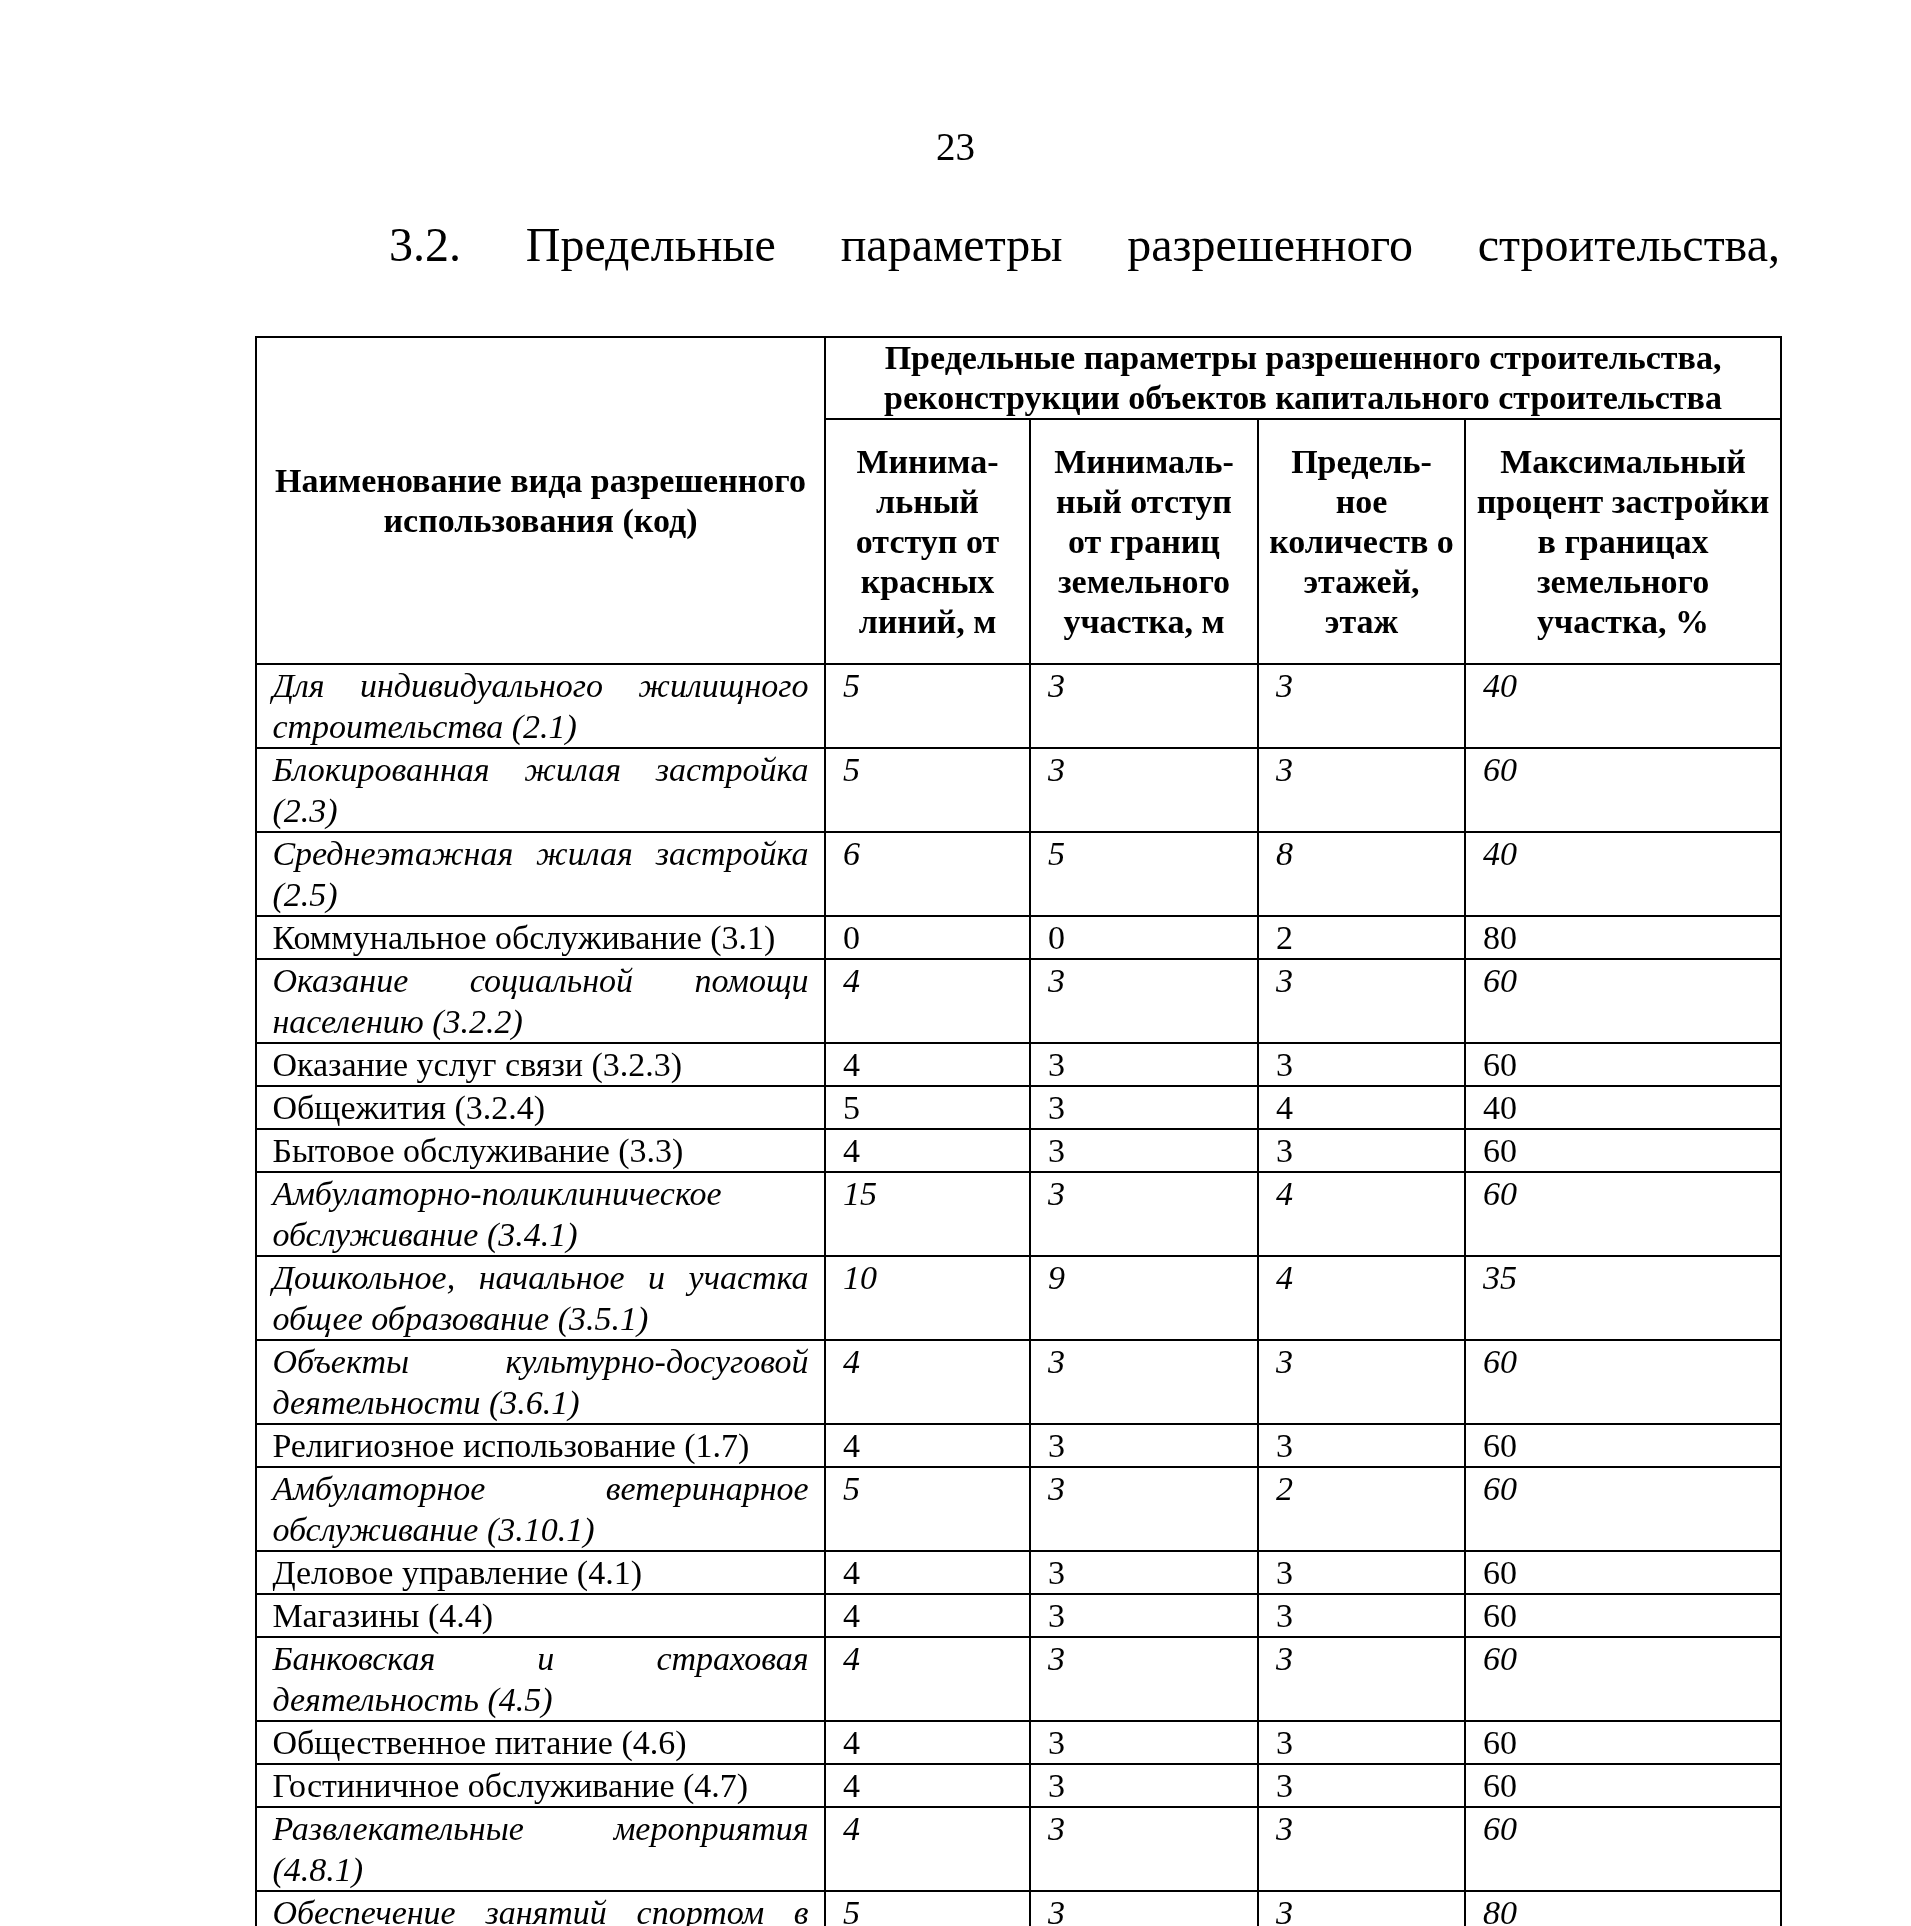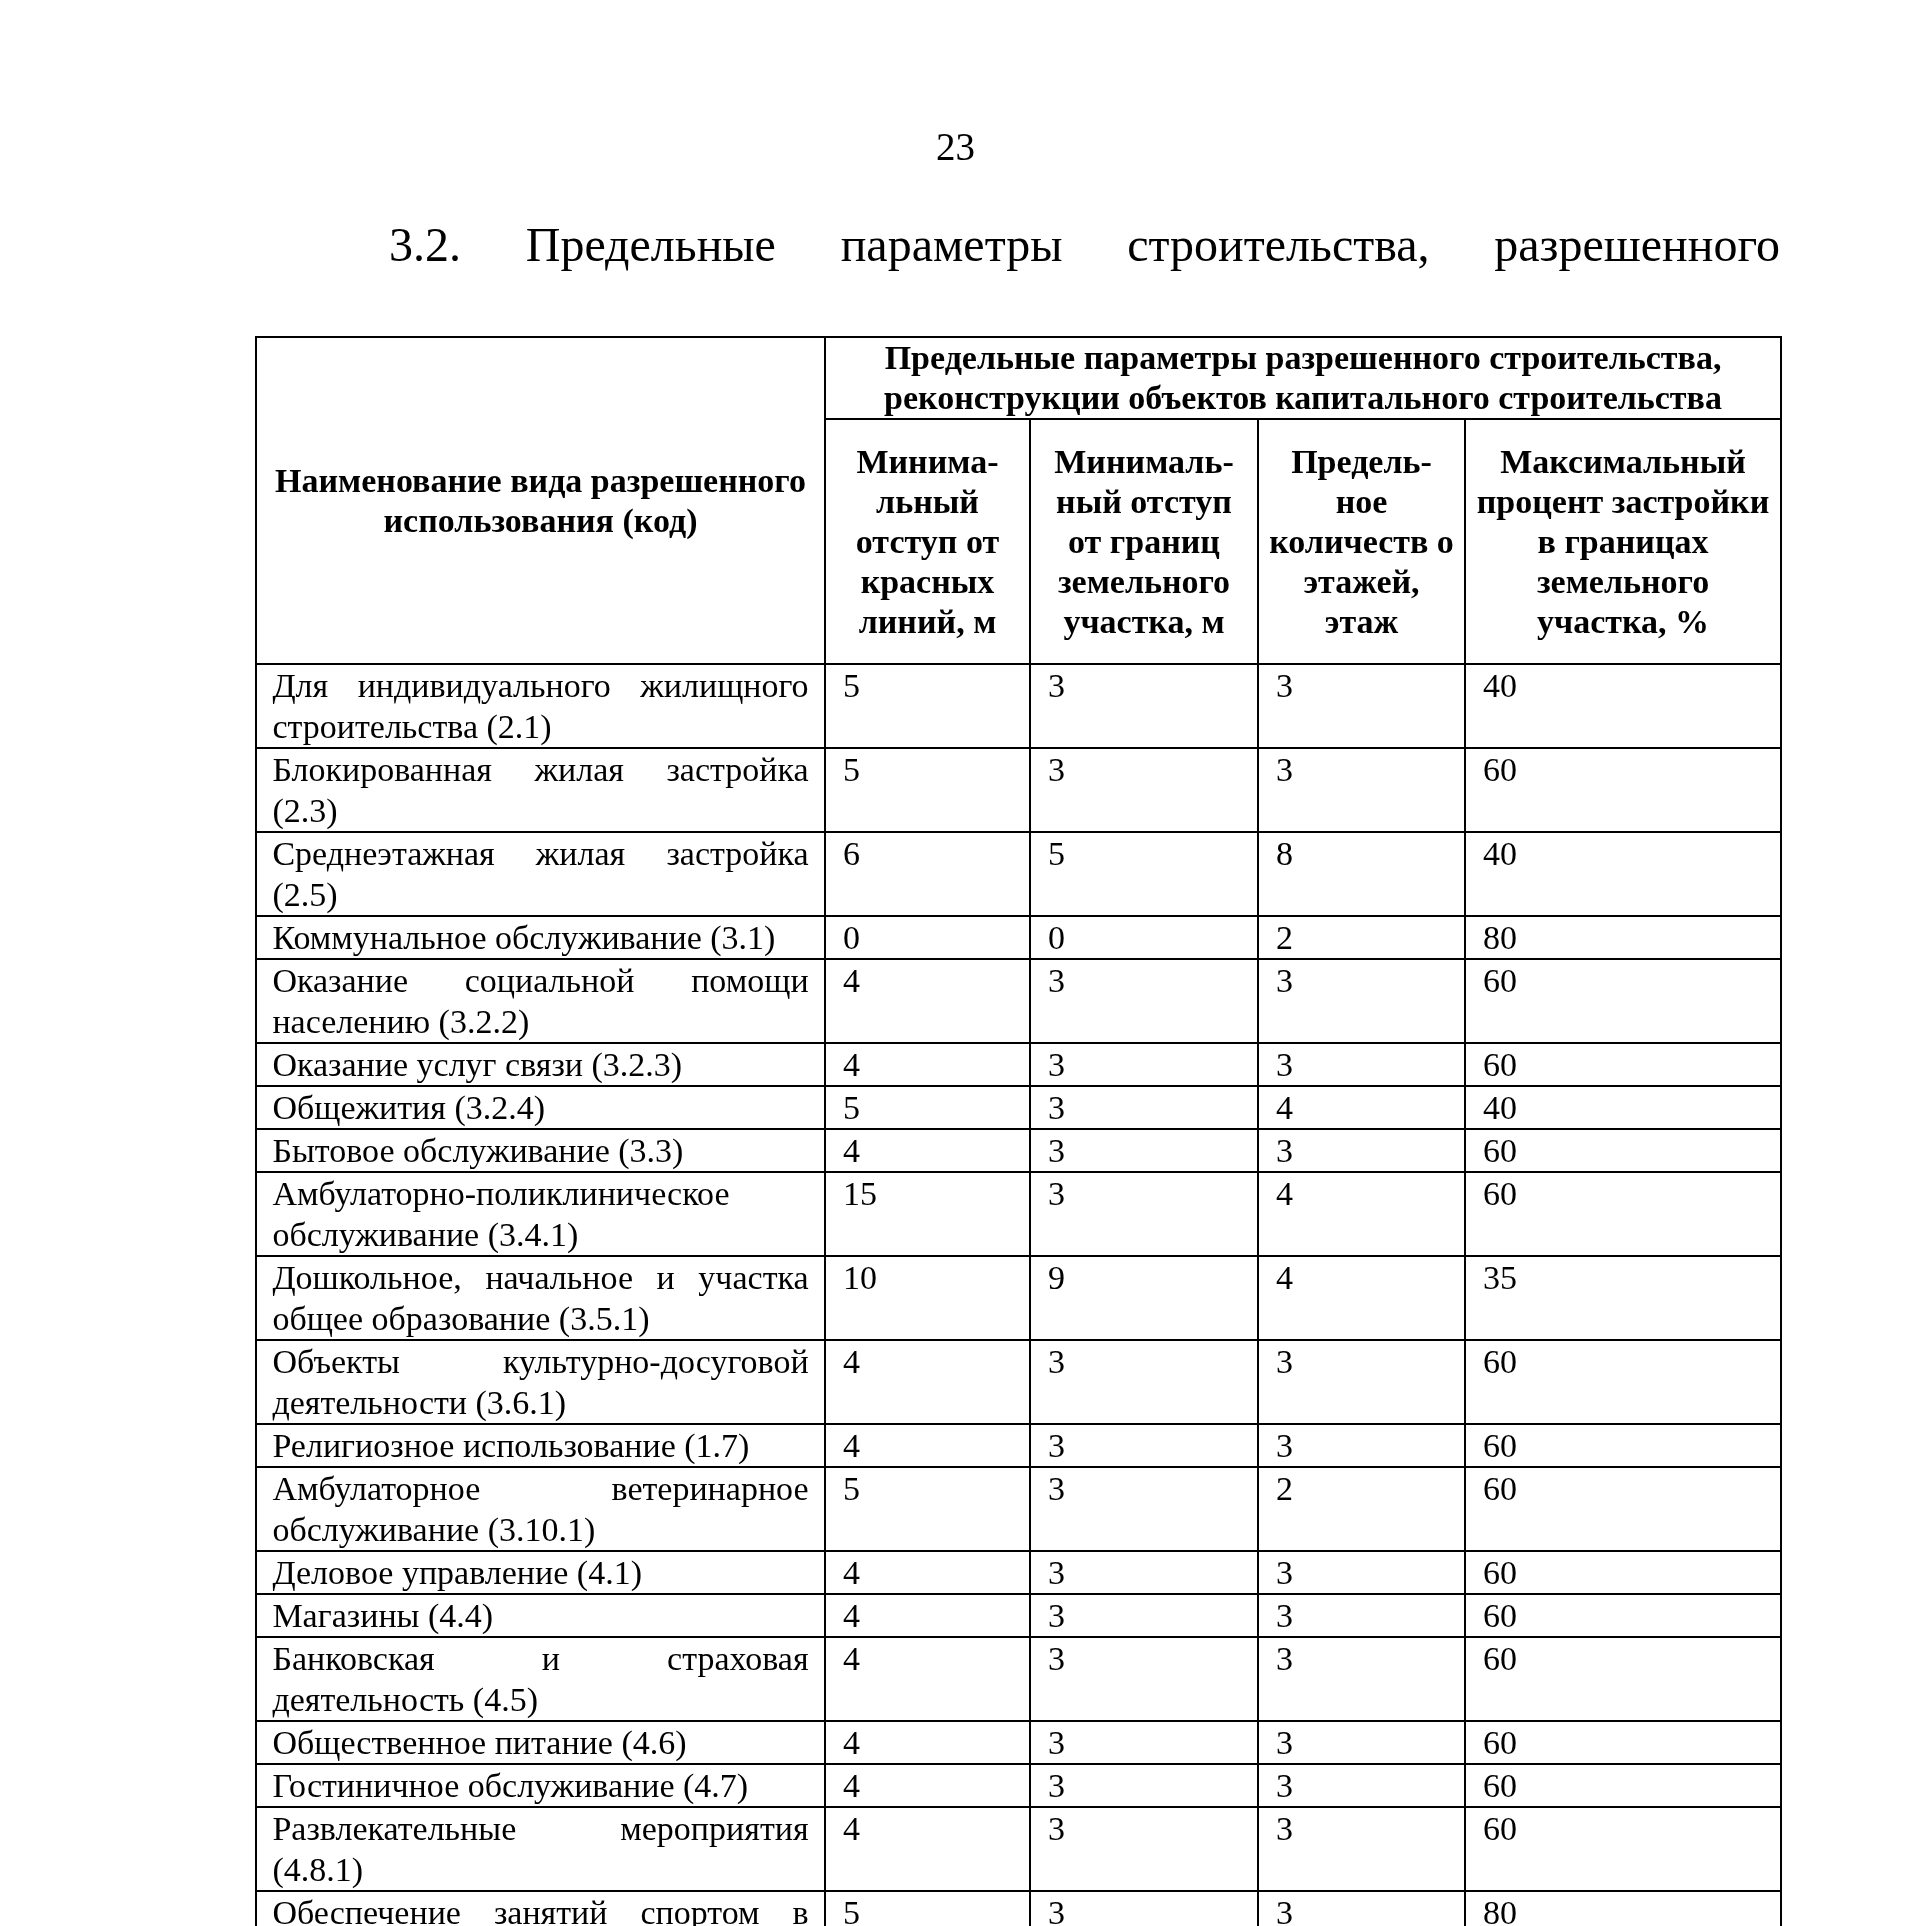--- a/index.html
+++ b/index.html
@@ -8,36 +8,36 @@
   .heading{position:absolute;left:273px;top:214px;width:1507px;font-size:48px;line-height:62px;}
   .heading .l1{display:flex;justify-content:space-between;padding-left:116px;}
   .heading .l2{white-space:nowrap;}
   table{position:absolute;left:255px;top:336px;width:1524px;border-collapse:collapse;table-layout:fixed;font-size:34px;line-height:41px;}
   td,th{border:2.3px solid #000;padding:0 15.4px;vertical-align:top;}
   th{font-weight:bold;text-align:center;vertical-align:middle;line-height:40px;padding:0 10px;}
   td.name{text-align:justify;text-align-last:left;padding:0 15.4px;}
   td.name.one{text-align:center;}
   td.val{padding:0 17px;}
   tr.r1 td{height:39px;}
-  tr.r2 td{height:80px;}
+  tr.r2 td{height:80px;font-style:italic;}
   .h1row th{height:77px;}
   .h2row th{height:243px;}
 </style>
 </head>
 <body>
 
 <div class="page-num">23</div>
 
 <div class="heading">
   <div class="l1">
     <span>3.2.</span>
     <span>Предельные</span>
     <span>параметры</span>
+    <span>разрешенного</span>
     <span>строительства,</span>
-    <span>разрешенного</span>
   </div>
 </div>
 
 <table>
   <colgroup>
     <col style="width:569px">
       <col style="width:205px">
       <col style="width:228px">
       <col style="width:207px">
       <col style="width:316px">

